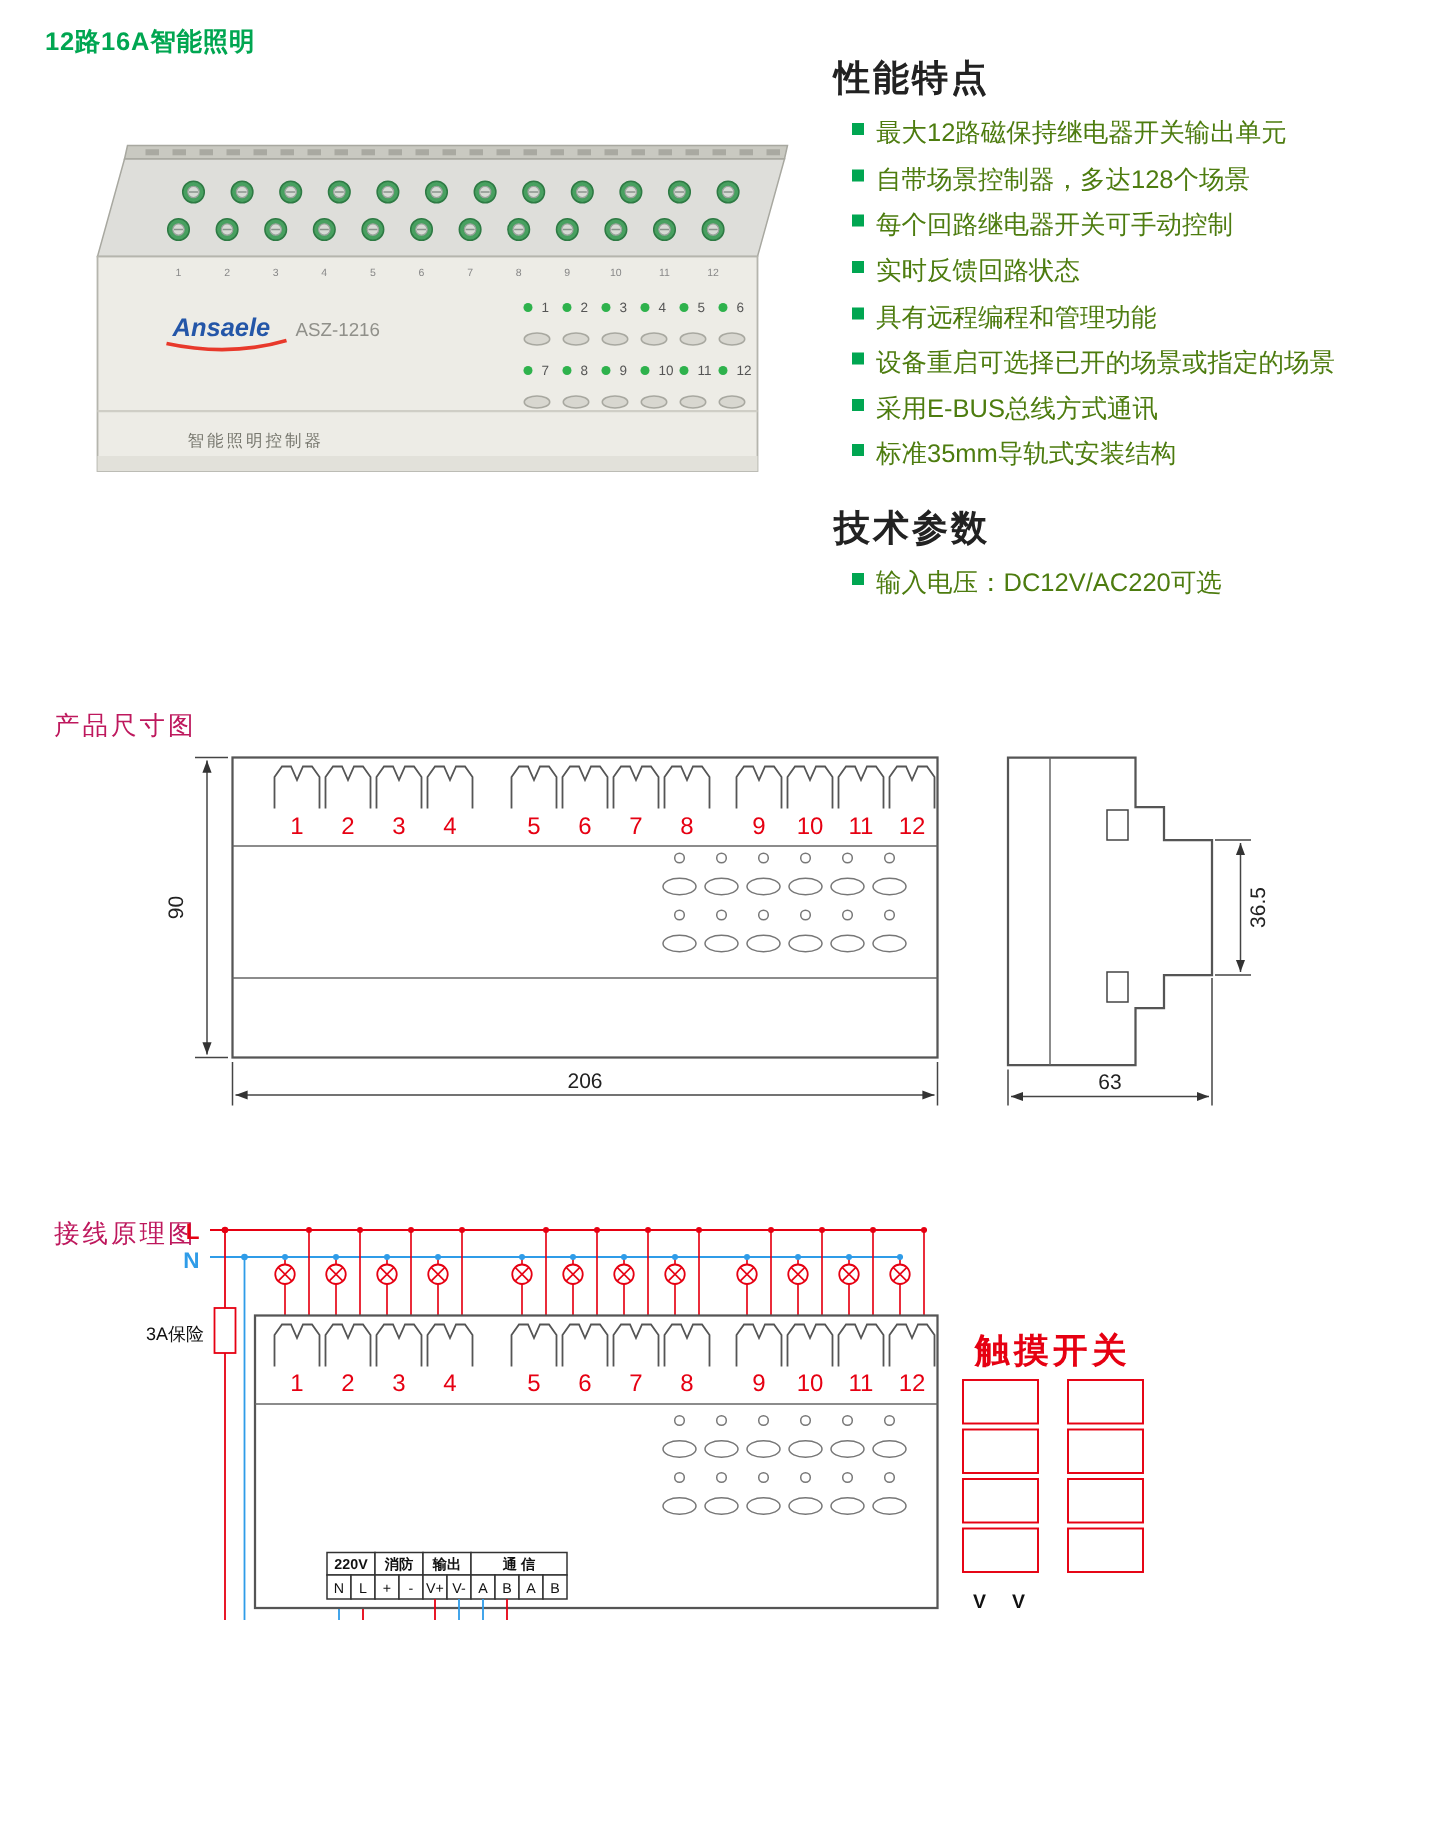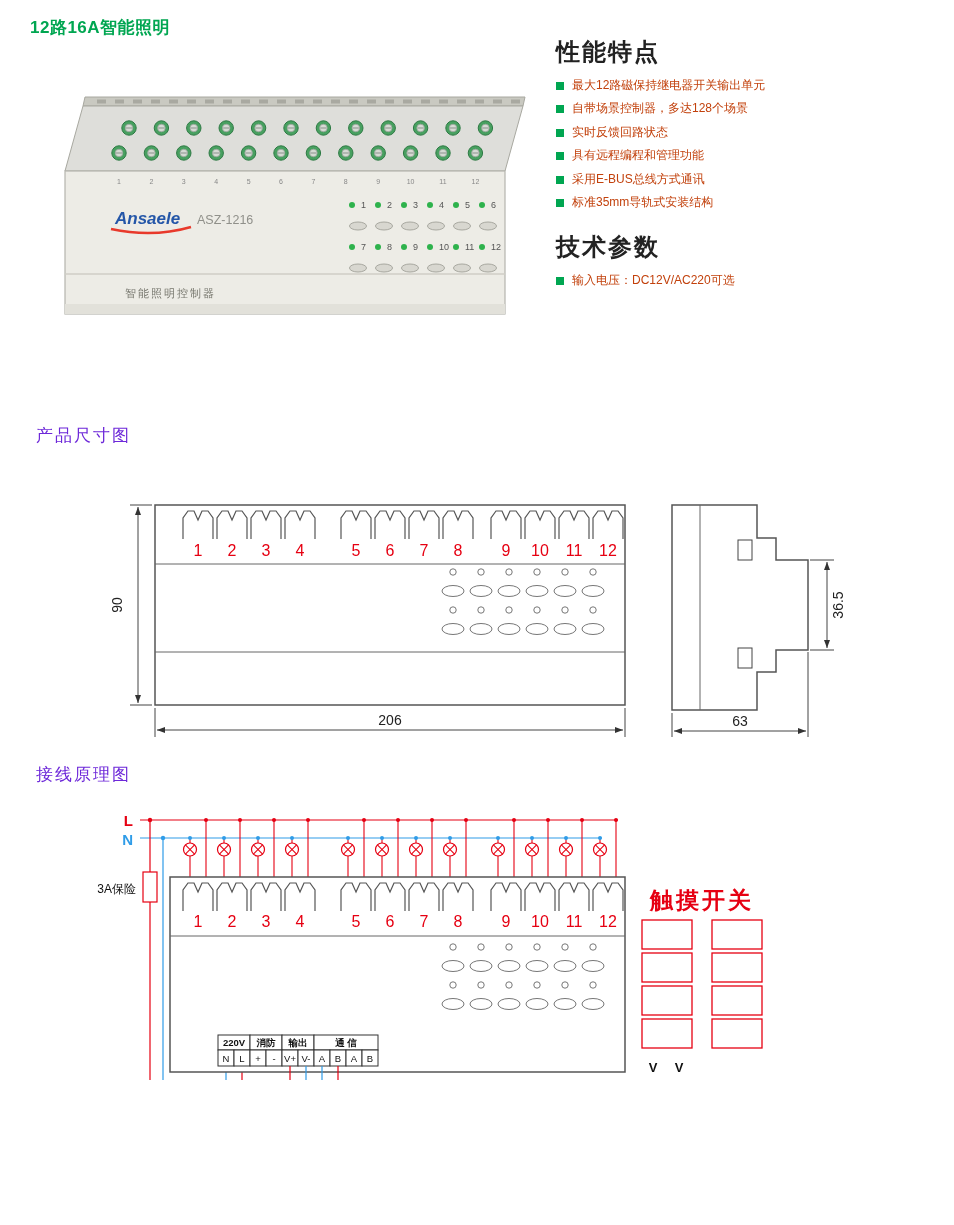--- a/index.html
+++ b/index.html
@@ -1,23 +1,23 @@
 <!DOCTYPE html>
 <html><head>
 <meta charset="utf-8">
 <style>
   html,body{margin:0;padding:0;background:#fff;}
   body{font-family:"Liberation Sans","DejaVu Sans",sans-serif;}
   .canvas{position:relative;width:954px;height:1080px;background:#ffffff;overflow:hidden;}
   .page-title{position:absolute;left:30px;top:16px;margin:0;font-size:17px;font-weight:bold;color:#00a651;letter-spacing:.5px;}
-  .sec-heading-abs{position:absolute;font-size:17px;color:#6d28d9;letter-spacing:2px;}
+  .sec-heading-abs{position:absolute;font-size:17px;color:#be185d;letter-spacing:2px;margin-top:48px;}
   .right-col{position:absolute;left:556px;top:36px;width:398px;}
   .col-heading{font-size:24px;color:#222;font-weight:600;letter-spacing:2px;margin:0 0 9px 0;}
   .right-col ul{list-style:none;margin:0 0 20px 0;padding:0;}
-  .right-col li{display:flex;align-items:flex-start;font-size:12px;color:#c2410c;line-height:1.45;margin:6px 0;}
+  .right-col li{display:flex;align-items:flex-start;font-size:17px;color:#4d7c0f;line-height:1.45;margin:6px 12px;}
   .bullet{width:8px;height:8px;background:#00a651;margin:5px 8px 0 0;flex:none;}
   svg{position:absolute;}
   svg text{font-family:"Liberation Sans","DejaVu Sans",sans-serif;}
   .rl{stroke:#e60012;stroke-width:1.2;fill:none;}
   .bl{stroke:#2f9ce8;stroke-width:1.2;fill:none;}
   .thin{stroke:#444;stroke-width:1;fill:none;}
   .outline{fill:#ffffff;stroke:#555;stroke-width:1.5;}
   .inner{stroke:#666;stroke-width:1;}
   .dimtext{font-size:14px;fill:#222;}
   .lab-red{fill:#e60012;font-size:15px;font-weight:bold;}
@@ -205,25 +205,33 @@
         <li>
           <span class="bullet"></span>
           <span class="li-text">最大12路磁保持继电器开关输出单元</span>
         </li>
         <li>
           <span class="bullet"></span>
           <span class="li-text">自带场景控制器，多达128个场景</span>
         </li>
         <li>
           <span class="bullet"></span>
+          <span class="li-text">每个回路继电器开关可手动控制</span>
+        </li>
+        <li>
+          <span class="bullet"></span>
           <span class="li-text">实时反馈回路状态</span>
         </li>
         <li>
           <span class="bullet"></span>
           <span class="li-text">具有远程编程和管理功能</span>
+        </li>
+        <li>
+          <span class="bullet"></span>
+          <span class="li-text">设备重启可选择已开的场景或指定的场景</span>
         </li>
         <li>
           <span class="bullet"></span>
           <span class="li-text">采用E-BUS总线方式通讯</span>
         </li>
         <li>
           <span class="bullet"></span>
           <span class="li-text">标准35mm导轨式安装结构</span>
         </li>
       </ul>

